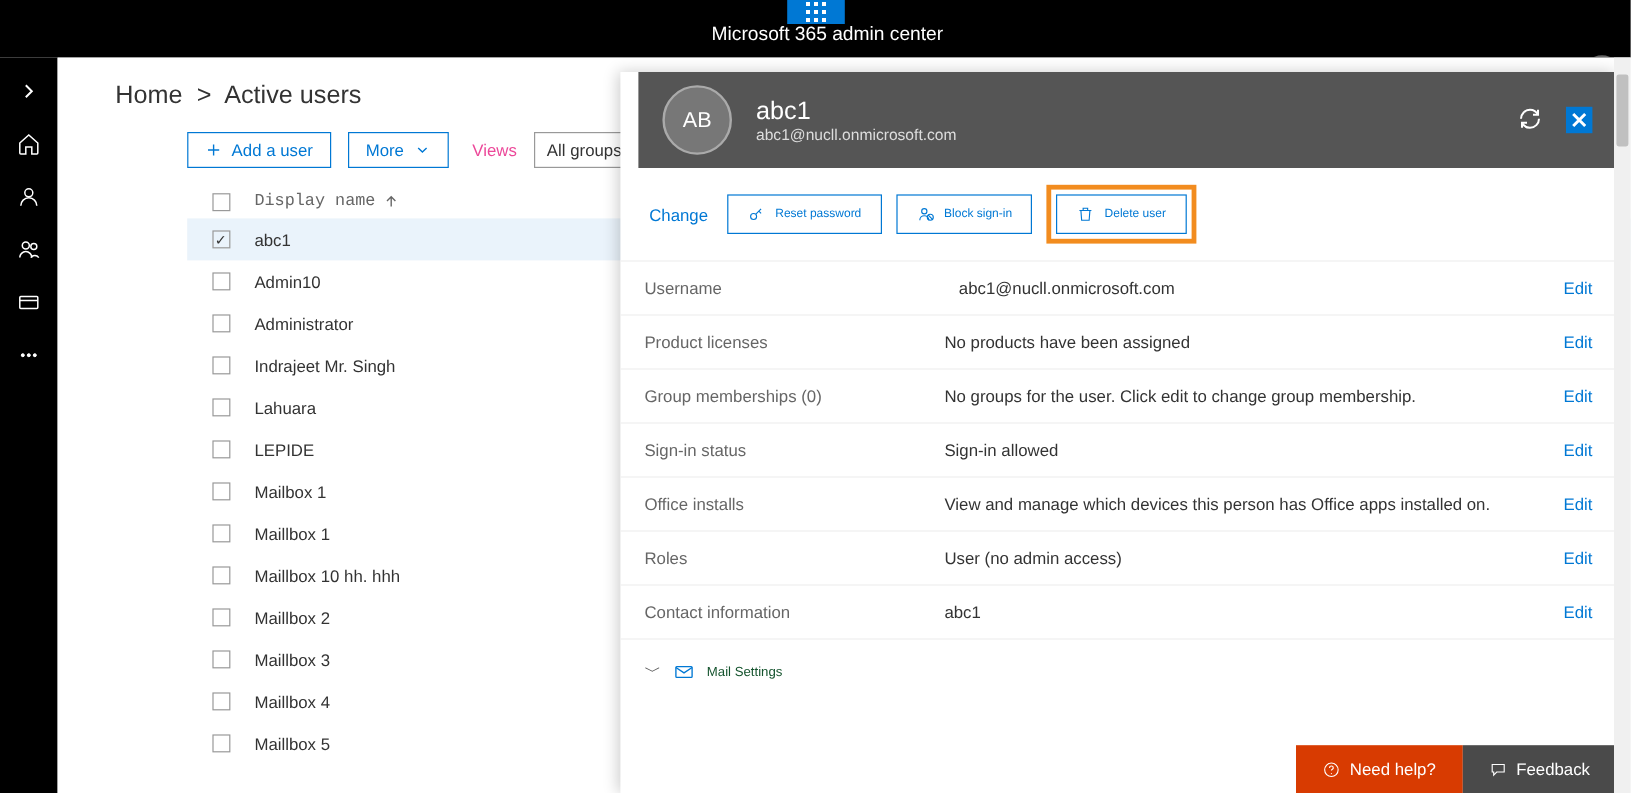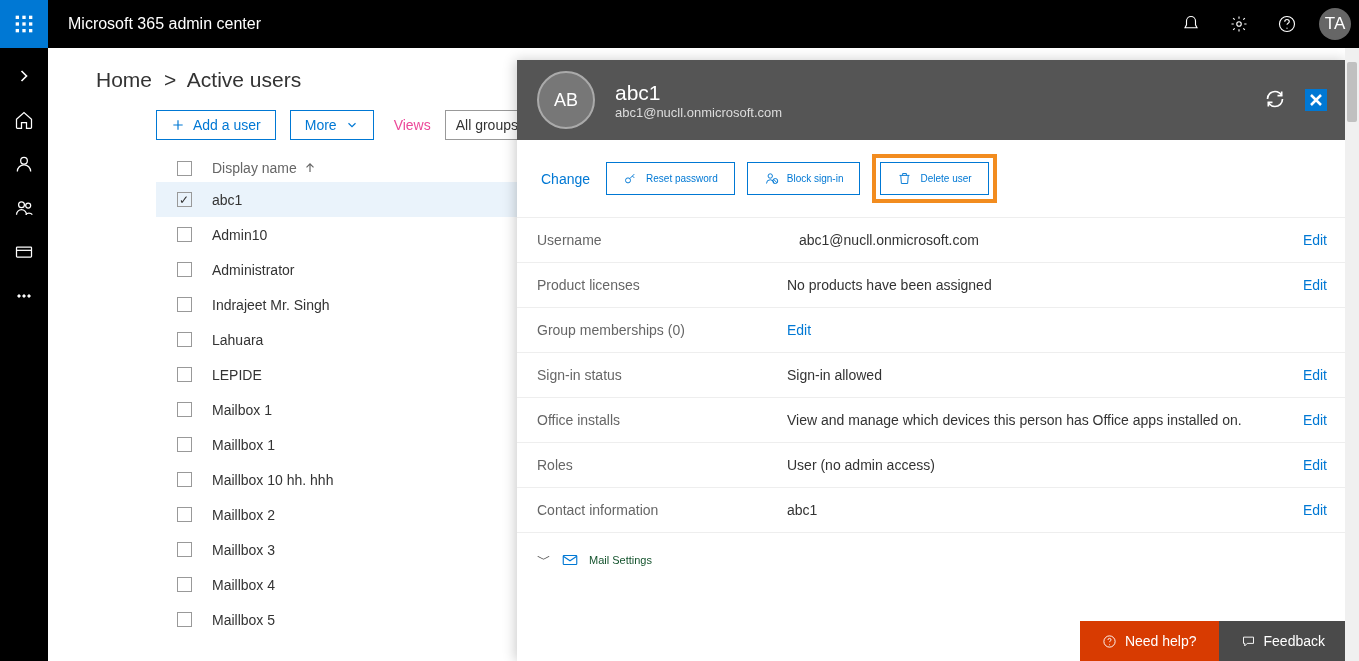--- a/index.html
+++ b/index.html
@@ -1,19 +1,19 @@
 <!DOCTYPE html>
 <html><head>
 <meta charset="utf-8">
 <style>
 * { box-sizing: border-box; margin: 0; padding: 0; }
 body { font-family: "Segoe UI", Arial, sans-serif; font-size: 14px; color: #333; background: #fff; width: 1359px; height: 661px; overflow: hidden; position: relative; }
 
 
-.suite-bar { height: 48px; background: #000; display: flex; align-items: center; color: #fff; }
+.suite-bar { height: 48px; background: #000; display: flex; align-items: center; color: #fff; flex-direction: column; }
 .waffle { width: 48px; height: 48px; background: #0078d4; display: flex; align-items: center; justify-content: center; }
 .waffle svg { width: 20px; height: 20px; fill: #fff; }
 .suite-title { padding-left: 20px; font-size: 16px; font-weight: 400; }
 .suite-right { margin-left: auto; display: flex; align-items: center; }
 .suite-icon { width: 48px; height: 48px; display: flex; align-items: center; justify-content: center; }
 .suite-icon svg { width: 18px; height: 18px; stroke: #fff; fill: none; }
 .avatar { width: 32px; height: 32px; margin: 0 8px; border-radius: 50%; background: #666; color: #fff; display: flex; align-items: center; justify-content: center; font-size: 17px; }
 
 
 .left-rail { position: absolute; top: 48px; left: 0; width: 48px; bottom: 0; background: #000; display: flex; flex-direction: column; align-items: center; padding-top: 6px; }
@@ -27,32 +27,32 @@
 .toolbar { padding: 0 0 14px 108px; display: flex; align-items: center; gap: 14px; }
 .btn-outline { border: 1px solid #0078d4; color: #0078d4; background: #fff; padding: 6px 14px; display: flex; align-items: center; gap: 8px; cursor: pointer; font-size: 14px; }
 .btn-outline svg { width: 14px; height: 14px; stroke: #0078d4; fill: none; }
 .views-label { color: #ec4899; margin-left: 6px; }
 .views-select { border: 1px solid #999; padding: 6px 10px; color: #333; }
 
 
 .table { margin-left: 108px; }
 .th-row { display: flex; align-items: center; padding: 6px 0; }
 .th-check { width: 56px; display: flex; justify-content: center; }
-.th-name { color: #666; display: flex; align-items: center; gap: 6px; }
+.th-name { color: #666; display: flex; align-items: center; gap: 6px; font-family: Liberation Mono, monospace; }
 .th-name svg { width: 14px; height: 14px; stroke: #666; fill: none; }
 .tr { display: flex; align-items: center; height: 35px; }
 .tr.sel { background: #eaf3fb; }
 .tr .cb { width: 56px; display: flex; justify-content: center; }
 .cb-box { width: 15px; height: 15px; border: 1px solid #999; display: flex; align-items: center; justify-content: center; }
 .cb-box.checked::after { content: "✓"; font-size: 12px; color: #333; }
 .tr .name { }
 
 
 .panel { position: absolute; top: 60px; right: 12px; width: 830px; bottom: 0; background: #fff; box-shadow: -2px 0 12px rgba(0,0,0,0.2); }
-.panel-header { height: 80px; background: #555; color: #fff; display: flex; align-items: center; padding: 0 20px; position: relative; }
+.panel-header { height: 80px; background: #555; color: #fff; display: flex; align-items: center; padding: 0 20px; position: relative; margin-left: 15px; }
 .p-avatar { width: 58px; height: 58px; border: 2px solid #aaa; border-radius: 50%; background: #777; display: flex; align-items: center; justify-content: center; font-size: 18px; margin-right: 20px; }
 .p-title { font-size: 21px; font-weight: 300; }
 .p-sub { font-size: 13px; color: #ddd; }
 .p-headicons { margin-left: auto; display: flex; gap: 20px; align-items: center; }
 .p-headicons svg { width: 20px; height: 20px; stroke: #fff; fill: none; }
 .close-box { width: 22px; height: 22px; background: #0078d4; display: flex; align-items: center; justify-content: center; }
 .close-box svg { stroke: #fff; }
 
 .panel-actions { padding: 14px 20px; display: flex; align-items: center; gap: 12px; border-bottom: 1px solid #eee; }
 .link-btn { color: #0078d4; background: none; border: none; padding: 8px 4px; cursor: pointer; font-size: 14px; }
@@ -332,20 +332,21 @@
         <div class="dval">abc1@nucll.onmicrosoft.com</div>
         <div class="dedit">Edit</div>
       </div>
     <div class="drow">
         <div class="dlabel">Product licenses</div>
         <div class="dval">No products have been assigned</div>
         <div class="dedit">Edit</div>
       </div>
     <div class="drow">
         <div class="dlabel">Group memberships (0)</div>
+        <div class="dval">No groups for the user. Click edit to change group membership.</div>
         <div class="dedit">Edit</div>
       </div>
     <div class="drow">
         <div class="dlabel">Sign-in status</div>
         <div class="dval">Sign-in allowed</div>
         <div class="dedit">Edit</div>
       </div>
     <div class="drow">
         <div class="dlabel">Office installs</div>
         <div class="dval">View and manage which devices this person has Office apps installed on.</div>

